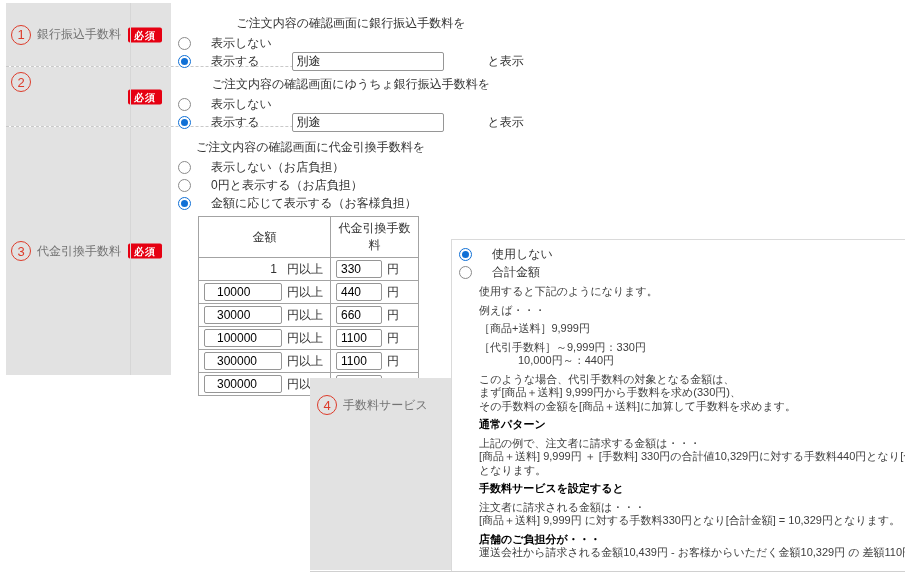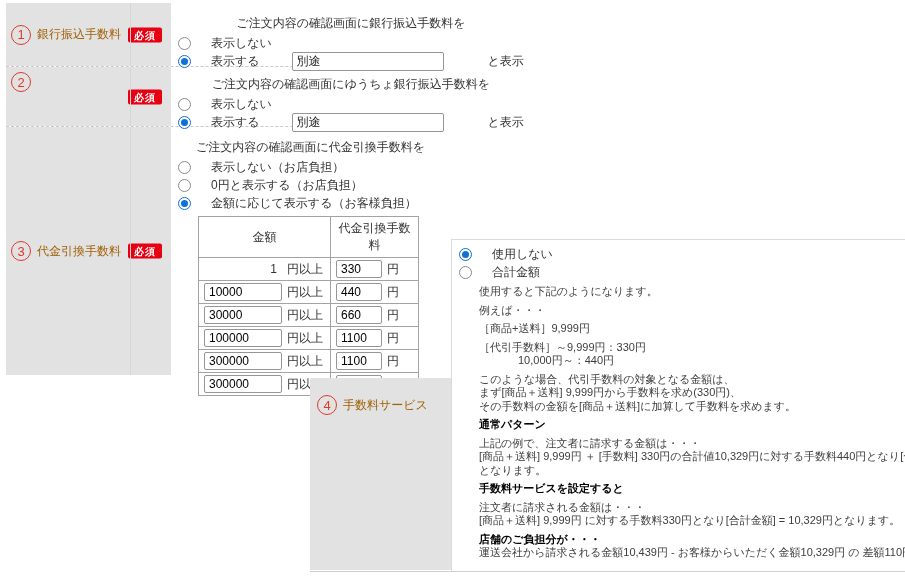--- a/index.html
+++ b/index.html
@@ -15,21 +15,21 @@
   .a-row.sep { border-bottom: 1px dashed #c9c9c9; }
   #row1 { height: 64px; }
   #row2 { height: 60px; }
   #row3 { height: 248px; }
   .a-label { width: 165px; background: var(--c-gray); position: relative; flex-shrink: 0; }
   .a-label::after { content:""; position:absolute; left:124px; top:0; bottom:0; border-left:1px solid #d6d6d6; }
   .a-label .badge { position: absolute; right: 9px; top: 50%; transform: translateY(-50%); }
   .a-label.center { display: flex; align-items: center; gap: 6px; padding-left: 5px; }
   .a-label.stack { padding: 5px 0 0 5px; }
   .a-label.stack .lbl-txt { display: block; margin-top: 4px; }
-  .lbl-txt { color:#a16207; }
+  .lbl-txt { color:#737373; }
   .a-content { flex: 1; padding: 12px 0 0 7px; }
   #row2 .a-content { padding-top: 9px; }
   .heading { margin-bottom: 3px; text-align: center; }
   .radio-line { display: flex; align-items: center; gap: 20px; height: 17px; margin-bottom: 1px; white-space: nowrap; }
   .radio { width: 13px; height: 13px; border: 1px solid #8b8b8b; border-radius: 50%;
            display: inline-block; background: #fff; flex-shrink: 0; position: relative; }
   .radio.checked { border-color: var(--c-radio); }
   .radio.checked::after { content:""; position:absolute; left:2px; top:2px; width:7px; height:7px;
            border-radius:50%; background: var(--c-radio); }
   .opt-input { width: 152px; height: 19px; margin-left: 12px; border: 1px solid #969696;
@@ -40,21 +40,21 @@
   .circ { width: 20px; height: 20px; border: 1.5px solid var(--c-num); color: var(--c-num);
           border-radius: 50%; display: inline-flex; align-items: center; justify-content: center;
           font-size: 13px; flex-shrink: 0; line-height: 1; }
   
   .fee-table { border-collapse: collapse; margin: 4px 0 0 20px; }
   .fee-table th, .fee-table td { border: 1px solid var(--c-border); }
   .fee-table th { font-weight: 400; padding: 3px 6px; text-align: center; font-size: 12px; }
   .fee-table td { padding: 2px 5px; }
   .cellflex { display: flex; align-items: center; gap: 5px; white-space: nowrap; }
   .amt-input { width: 78px; height: 18px; border: 1px solid #969696; border-radius: 2px;
-               font-size: 12px; padding: 0 4px; font-family: inherit; }
+               font-size: 12px; padding: 0 12px; font-family: inherit; }
   .amt-static { width: 78px; text-align: right; padding-right: 5px; display: inline-block; }
   .fee-input { width: 46px; height: 18px; border: 1px solid #969696; border-radius: 2px;
                font-size: 12px; padding: 0 4px; font-family: inherit; }
   
   #frag-b { position: absolute; left: 310px; top: 239px; width: 595px; height: 333px; }
   .b-top    { position: absolute; left: 141px; right: 0; top: 0; border-top: 1px solid #dadada; }
   .b-left   { position: absolute; left: 141px; top: 0; height: 332px; border-left: 1px solid #dadada; }
   .b-bottom { position: absolute; left: 0; right: 0; top: 332px; border-top: 1px solid #d0d0d0; }
   .b-label  { position: absolute; left: 0; top: 139px; width: 141px; height: 192px;
               background: var(--c-gray); padding: 17px 0 0 7px; }

